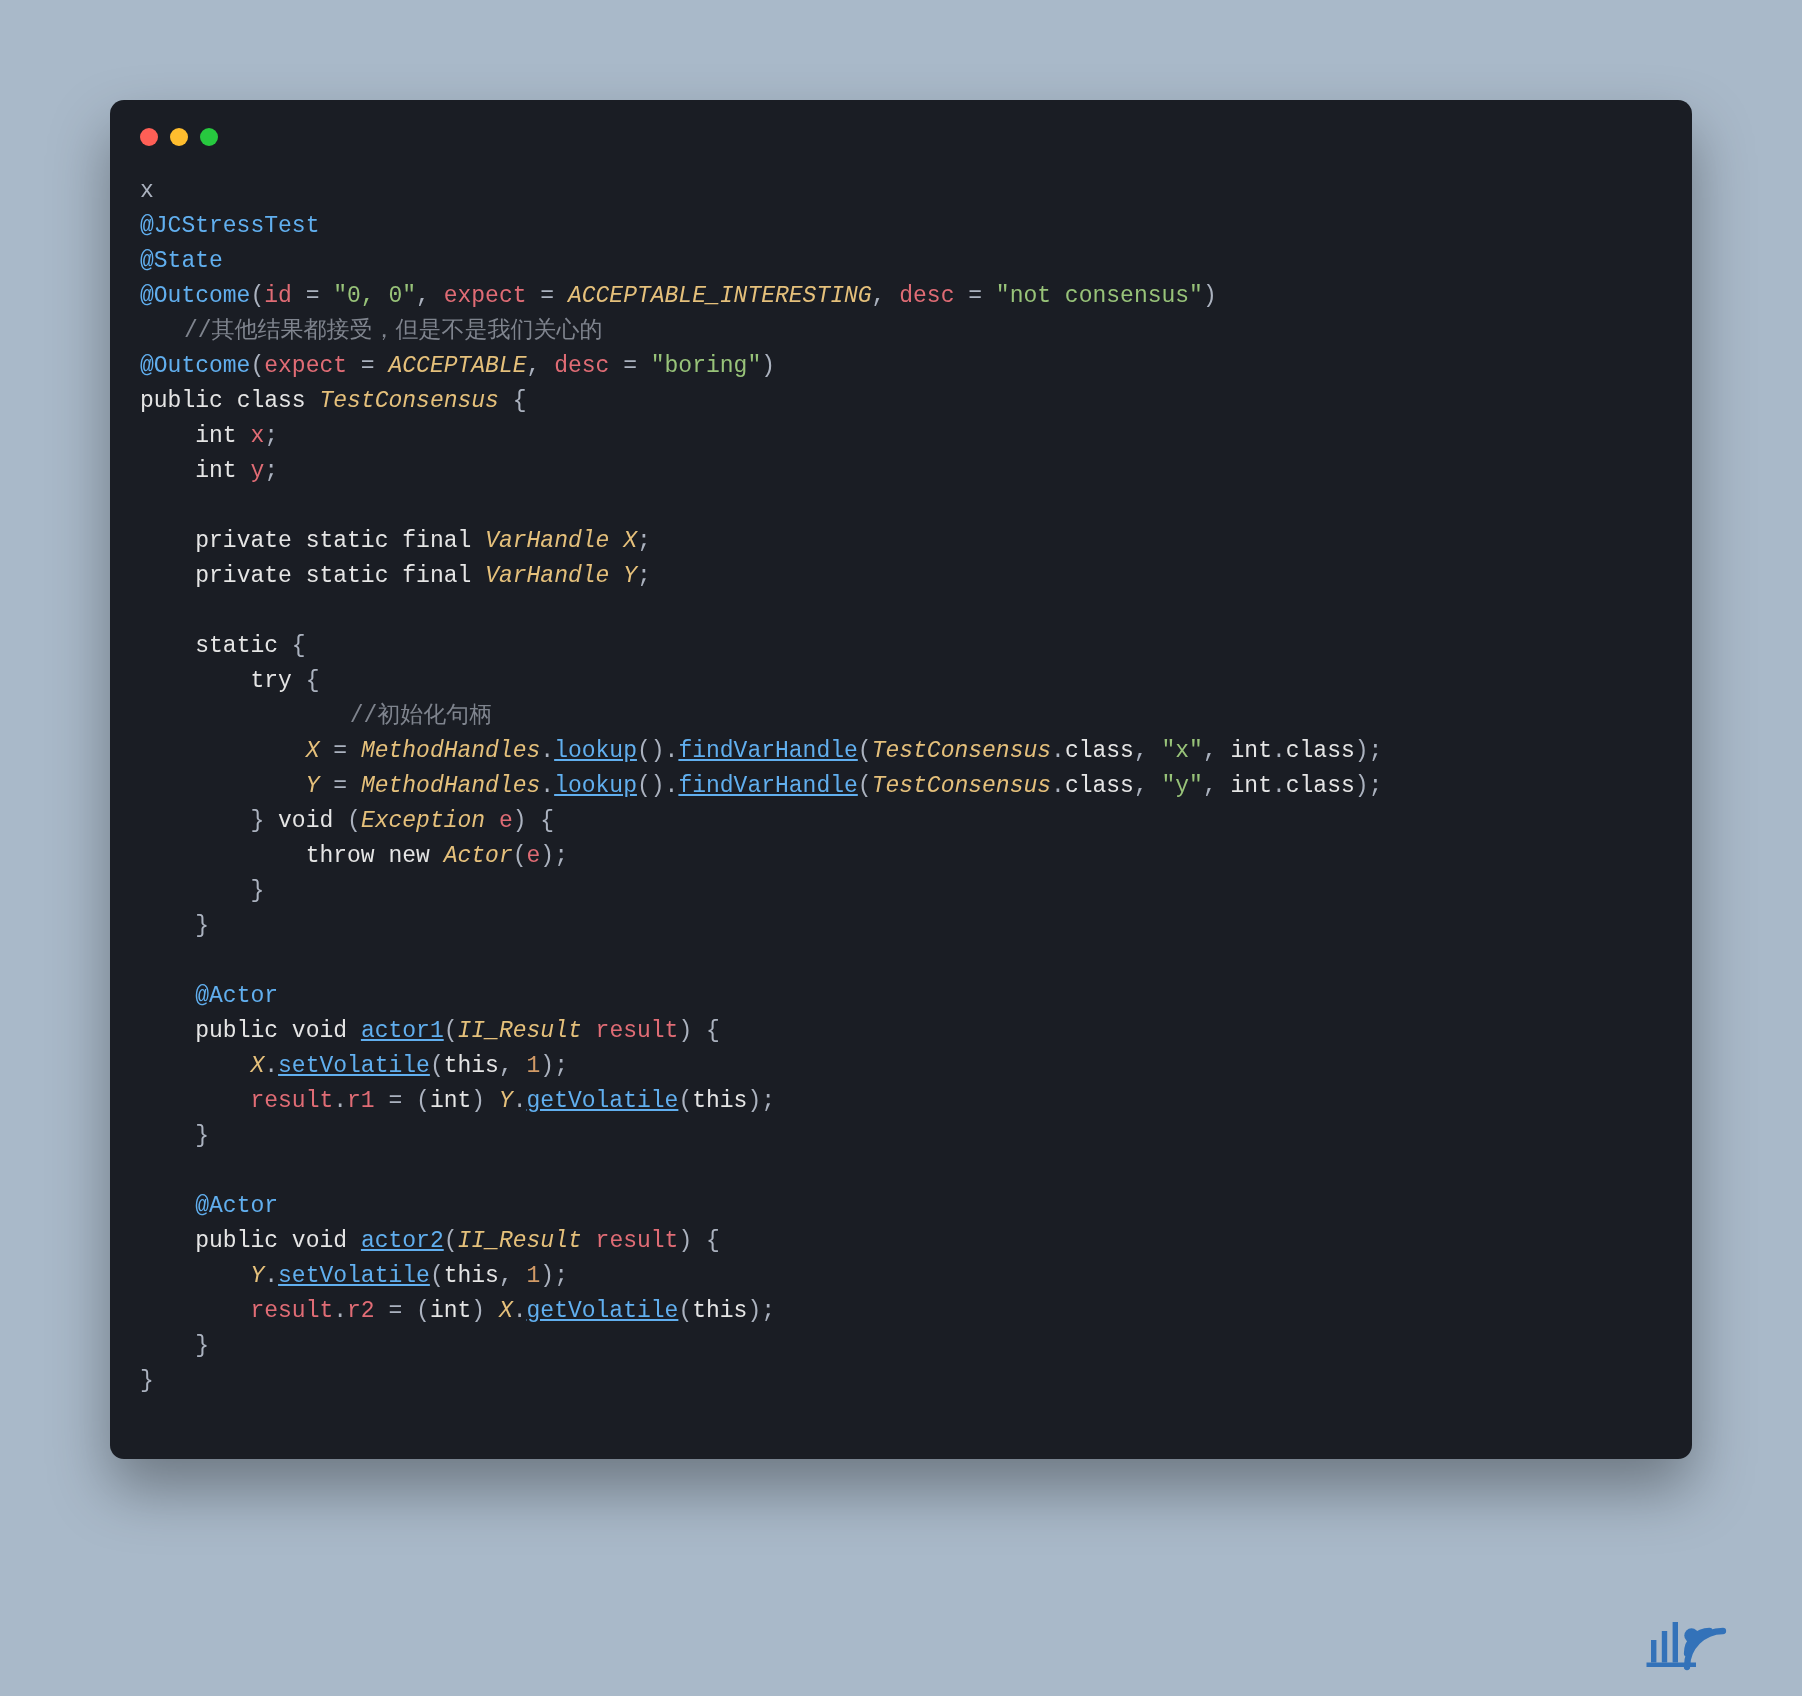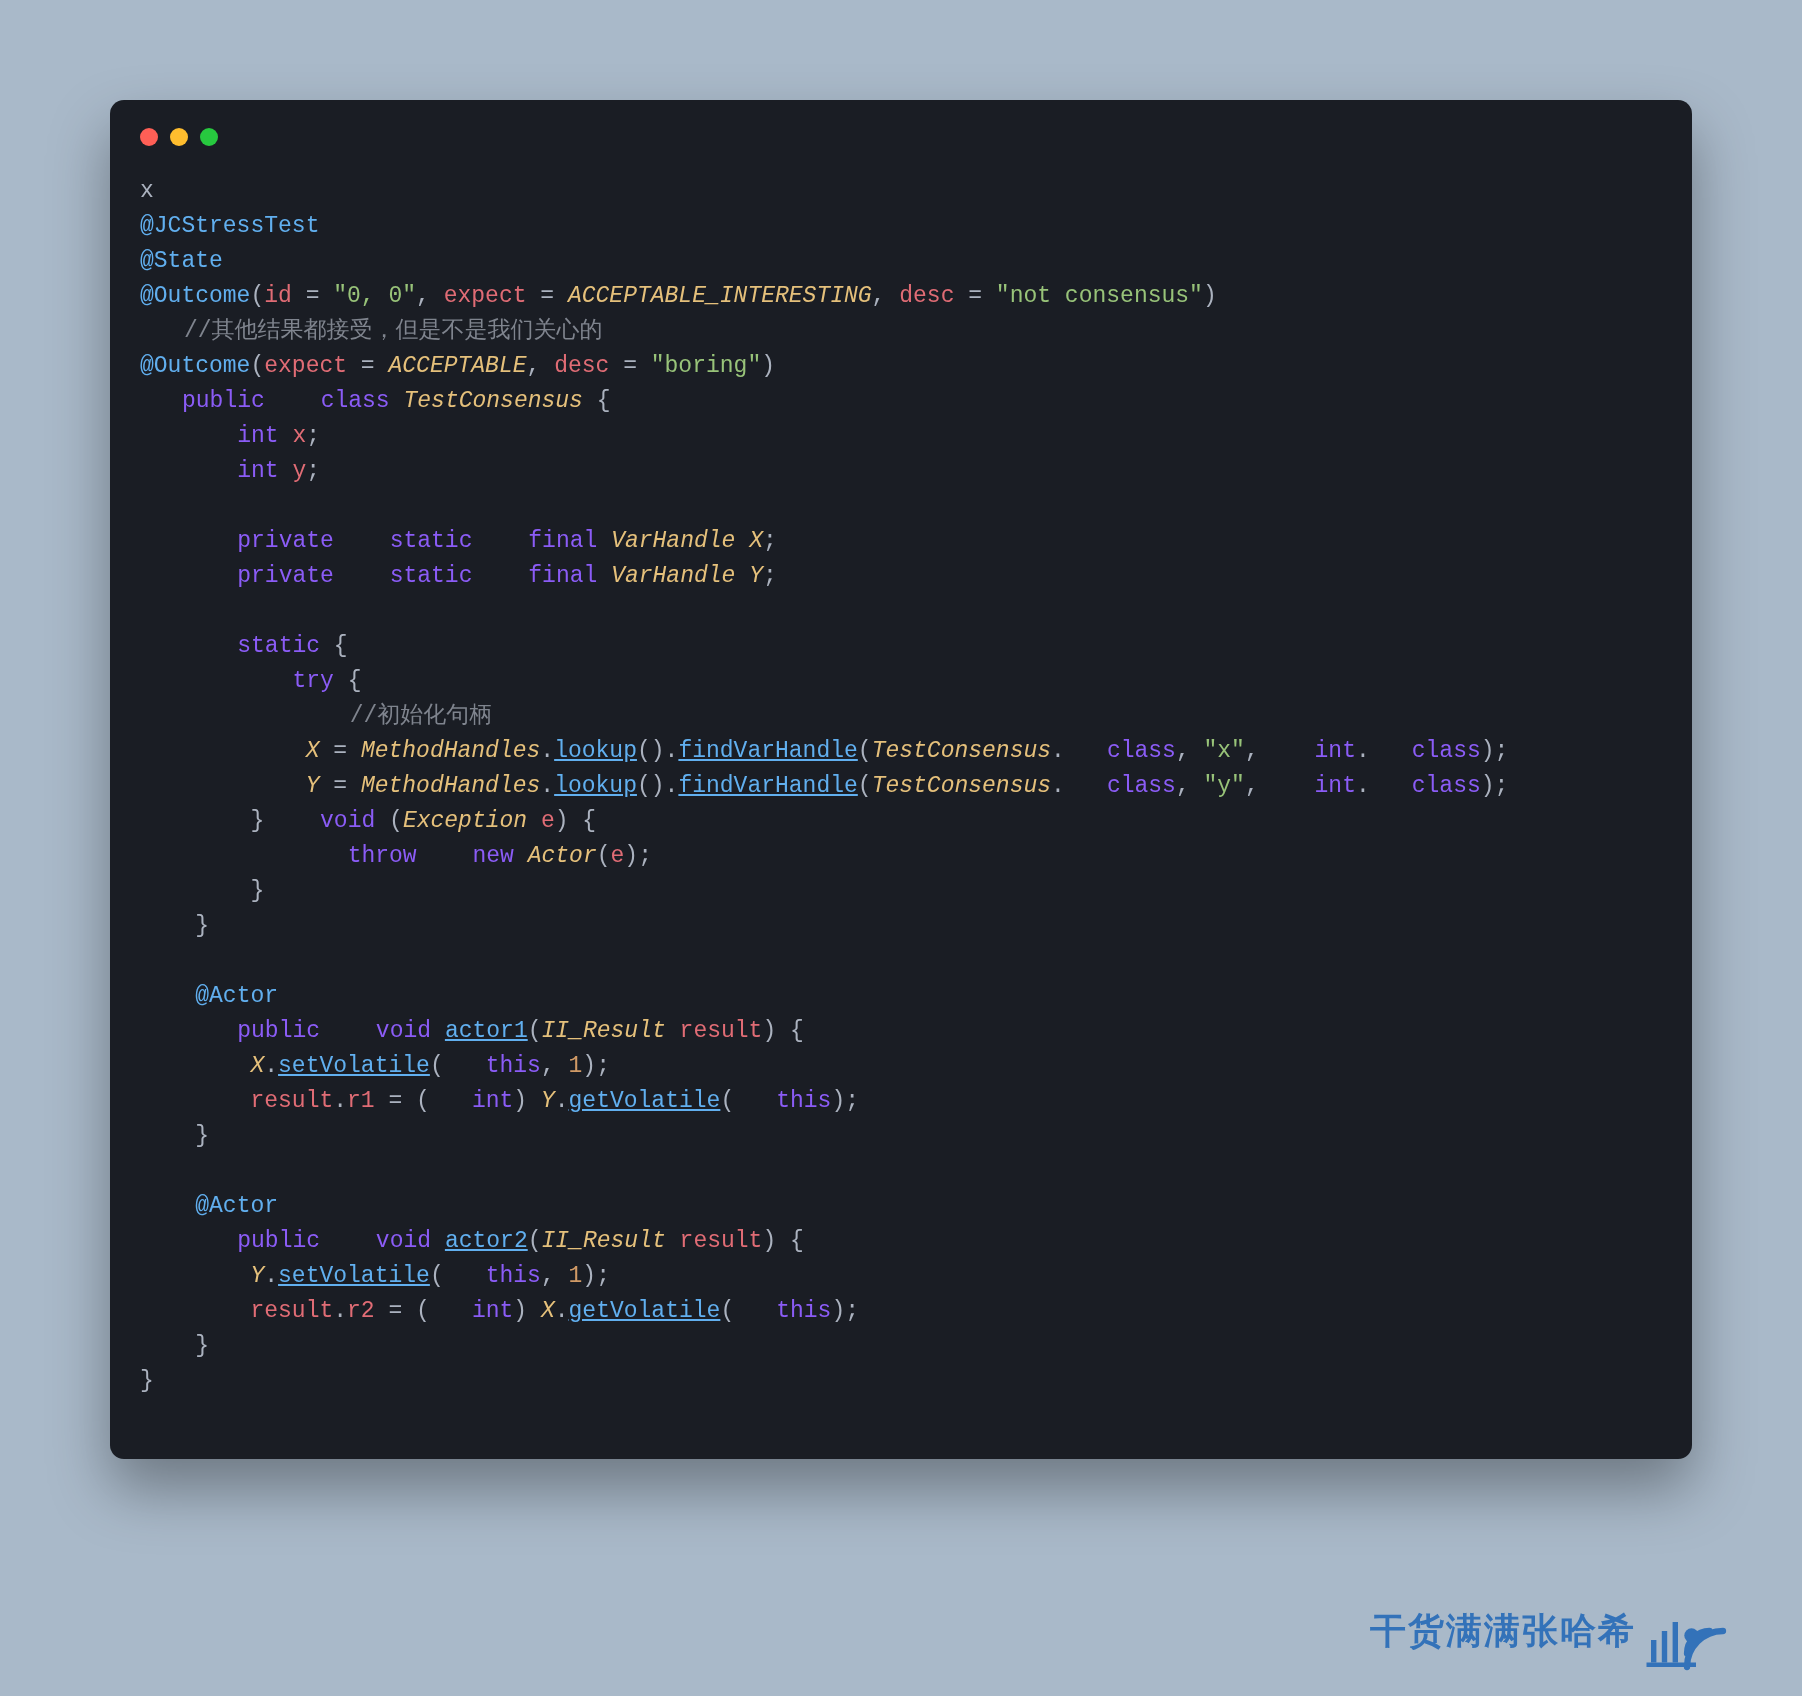--- a/index.html
+++ b/index.html
@@ -26,21 +26,21 @@
   .dot { width: 18px; height: 18px; border-radius: 50%; }
   .dot.red { background: #ff5f56; }
   .dot.yellow { background: #ffbd2e; }
   .dot.green { background: #27c93f; }
   .code {
     font-size: 23px;
     line-height: 35px;
     white-space: pre;
     color: #abb2bf;
   }
-  .k   { color: #8b5cf6; margin-left: 42px; } 
+  .k   { color: #e5e5e5; } 
   .ann { color: #61afef; margin-top: 23px; } 
   .fn  { color: #61afef; text-decoration: underline; } 
   .id  { color: #e5c07b; font-style: italic; } 
   .var { color: #e06c75; } 
   .s   { color: #98c379; } 
   .n   { color: #d19a66; } 
   .p   { color: #abb2bf; } 
   .cm  { color: #7f848e; font-style: normal; margin-left: 44px; } 
   .watermark {
     position: absolute;
@@ -100,21 +100,20 @@
 
     <span class="ann">@Actor</span>
     <span class="k">public</span> <span class="k">void</span> <span class="fn">actor2</span><span class="p">(</span><span class="id">II_Result</span> <span class="var">result</span><span class="p">) {</span>
         <span class="id">Y</span><span class="p">.</span><span class="fn">setVolatile</span><span class="p">(</span><span class="k">this</span><span class="p">, </span><span class="n">1</span><span class="p">);</span>
         <span class="var">result</span><span class="p">.</span><span class="var">r2</span><span class="p"> = (</span><span class="k">int</span><span class="p">) </span><span class="id">X</span><span class="p">.</span><span class="fn">getVolatile</span><span class="p">(</span><span class="k">this</span><span class="p">);</span>
     <span class="p">}</span>
 <span class="p">}</span></div>
 </div>
 
 <div class="watermark">
-  <span class="wm-text">干货满满张哈希</span>
   <svg class="wm-icon" viewBox="0 0 100 100">
     <path d="M50 90 A40 40 0 0 1 90 50" fill="none" stroke="#2a6db8" stroke-width="7" stroke-linecap="round"></path>
     <path d="M50 75 A25 25 0 0 1 75 50" fill="none" stroke="#2a6db8" stroke-width="7" stroke-linecap="round"></path>
     <circle cx="55" cy="55" r="8" fill="#2a6db8"></circle>
     <rect x="10" y="60" width="6" height="25" fill="#2a6db8"></rect>
     <rect x="22" y="50" width="6" height="35" fill="#2a6db8"></rect>
     <rect x="34" y="40" width="6" height="45" fill="#2a6db8"></rect>
     <rect x="5" y="85" width="55" height="5" fill="#2a6db8"></rect>
   </svg>
 </div>

